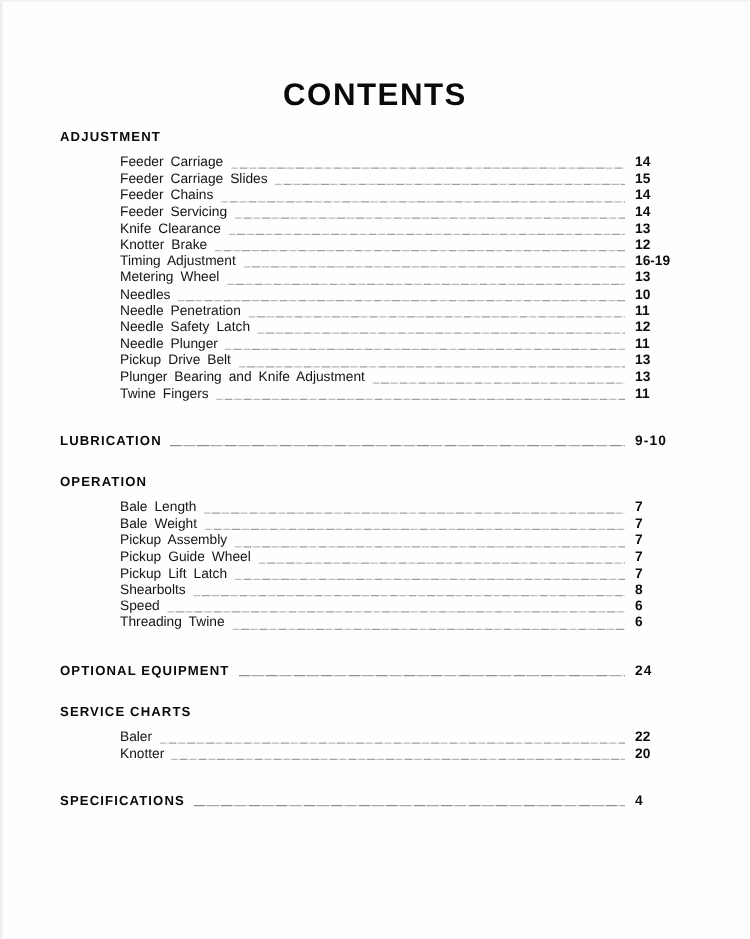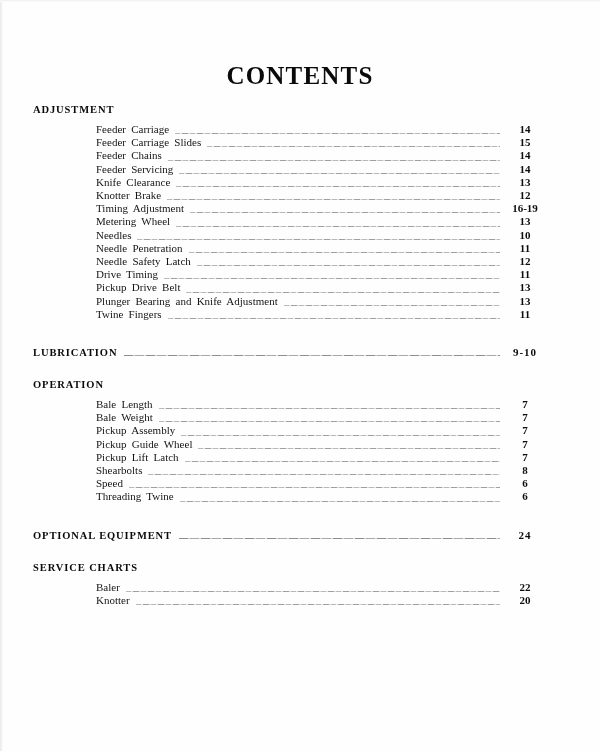--- a/index.html
+++ b/index.html
@@ -7,21 +7,21 @@
     margin: 0;
     padding: 0;
     background: #ffffff;
   }
   #page {
     position: relative;
     width: 600px;
     height: 751px;
     background: #fefefe;
     overflow: hidden;
-    font-family: Liberation Serif, serif;
+    font-family: Liberation Sans, sans-serif;
     color: #101010;
   }
   
   #scan-edge-left {
     position: absolute;
     left: 0;
     top: 0;
     width: 3px;
     height: 751px;
     background: linear-gradient(to right, #e8e8ea, #fdfdfd);
@@ -55,21 +55,21 @@
   }
 
   .section {
     position: relative;
   }
 
   
   .sec-head {
     display: flex;
     align-items: flex-end;
-    margin-left: 33px;
+    margin-left: 48px;
     margin-right: 58px;
     font-size: 10.5px;
     font-weight: bold;
     letter-spacing: 0.9px;
     color: #0a0a0a;
     white-space: nowrap;
   }
   .sec-head .label { flex: 0 0 auto; padding-right: 7px; }
 
   
@@ -116,21 +116,21 @@
       to right,
       #8e8e8e 0px, #8e8e8e 9px,
       #cfcfcf 9px, #cfcfcf 11px,
       #a8a8a8 11px, #a8a8a8 20px,
       #dddddd 20px, #dddddd 22px
     );
   }
 
   .page-no {
     flex: 0 0 34px;
-    text-align: center;
+    text-align: left;
     font-size: 11px;
     font-weight: bold;
     color: #0d0d0d;
     padding-left: 6px;
   }
   .sec-head .page-no { font-size: 11px; }
   .gap-md { height: 21px; }
   .gap-lg { height: 25px; }
   .gap-head { height: 8px; }
 </style>
@@ -199,21 +199,21 @@
           <span class="label">Needle Penetration</span>
           <span class="leader"></span>
           <span class="page-no">11</span>
         </div>
         <div class="entry">
           <span class="label">Needle Safety Latch</span>
           <span class="leader"></span>
           <span class="page-no">12</span>
         </div>
         <div class="entry">
-          <span class="label">Drive Timing</span>
+          <span class="label">Needle Plunger</span>
           <span class="leader"></span>
           <span class="page-no">11</span>
         </div>
         <div class="entry">
           <span class="label">Pickup Drive Belt</span>
           <span class="leader"></span>
           <span class="page-no">13</span>
         </div>
         <div class="entry">
           <span class="label">Plunger Bearing and Knife Adjustment</span>
@@ -300,15 +300,22 @@
           <span class="leader"></span>
           <span class="page-no">22</span>
         </div>
         <div class="entry">
           <span class="label">Knotter</span>
           <span class="leader"></span>
           <span class="page-no">20</span>
         </div>
       </div>
       <div class="gap-lg"></div>
+      <div class="section">
+        <div class="sec-head">
+          <span class="label">SPECIFICATIONS</span>
+          <span class="leader strong"></span>
+          <span class="page-no">4</span>
+        </div>
+      </div>
     </div>
 
 </div>
 
 </body></html>

